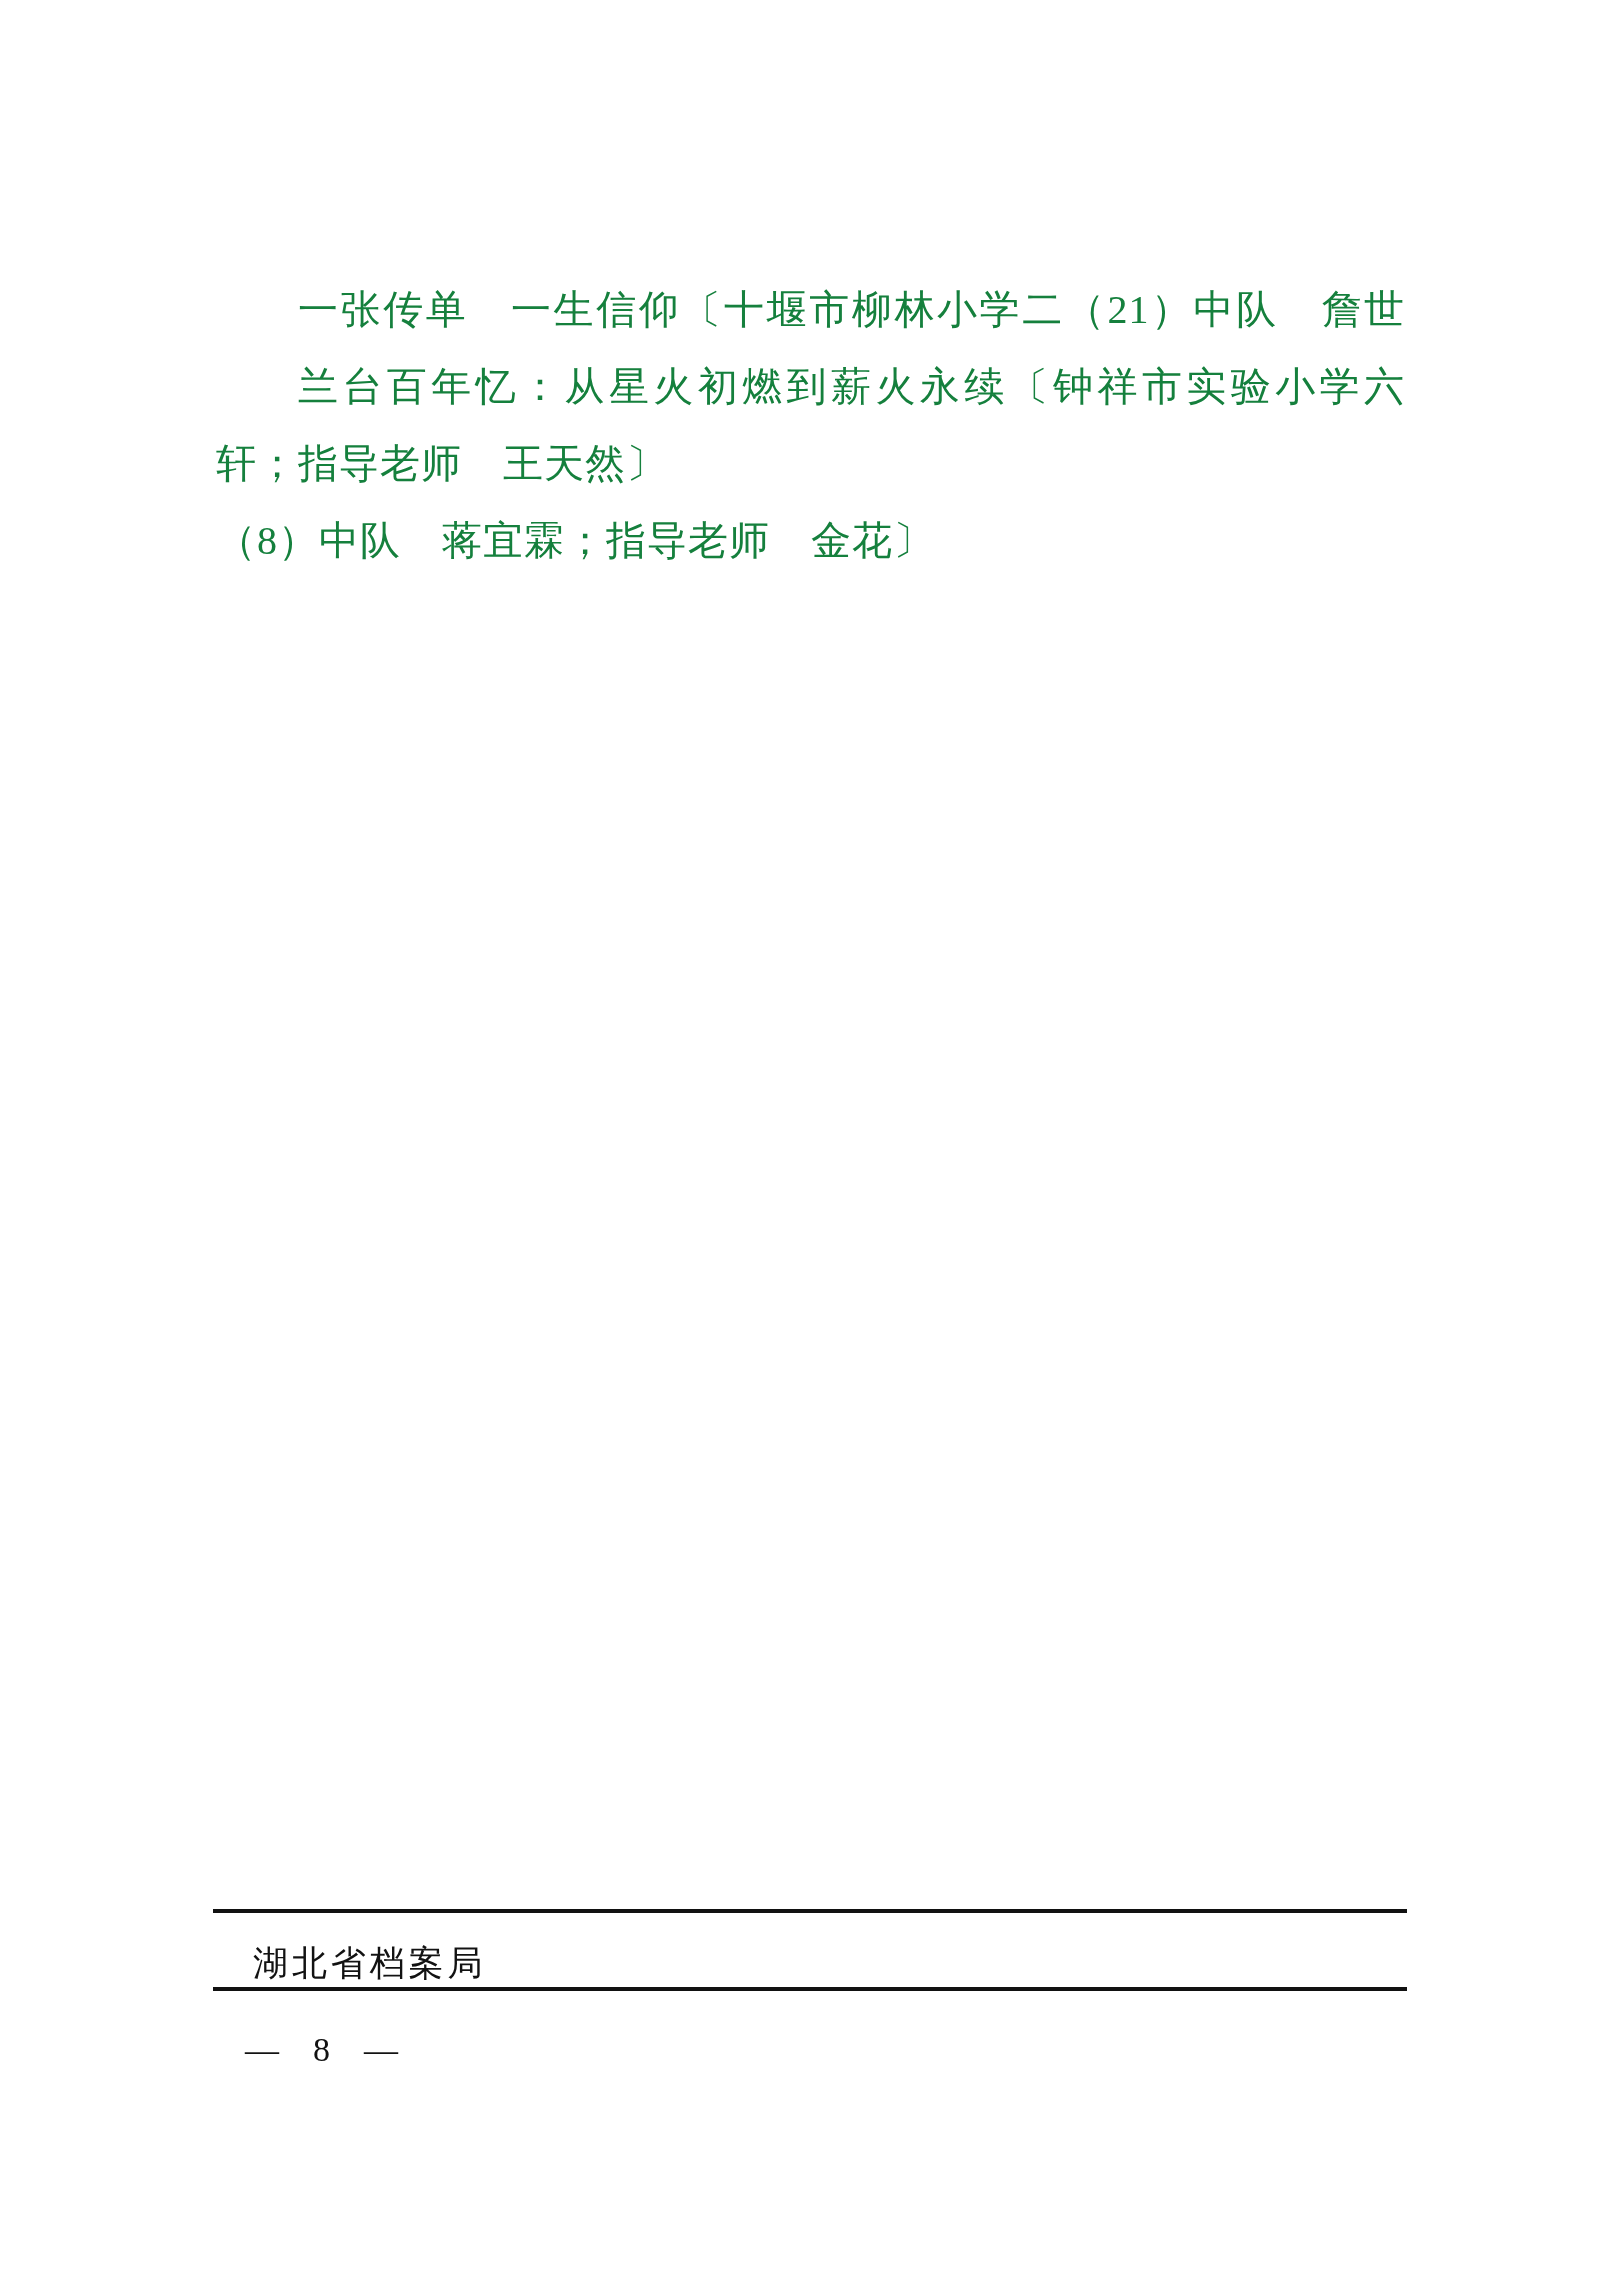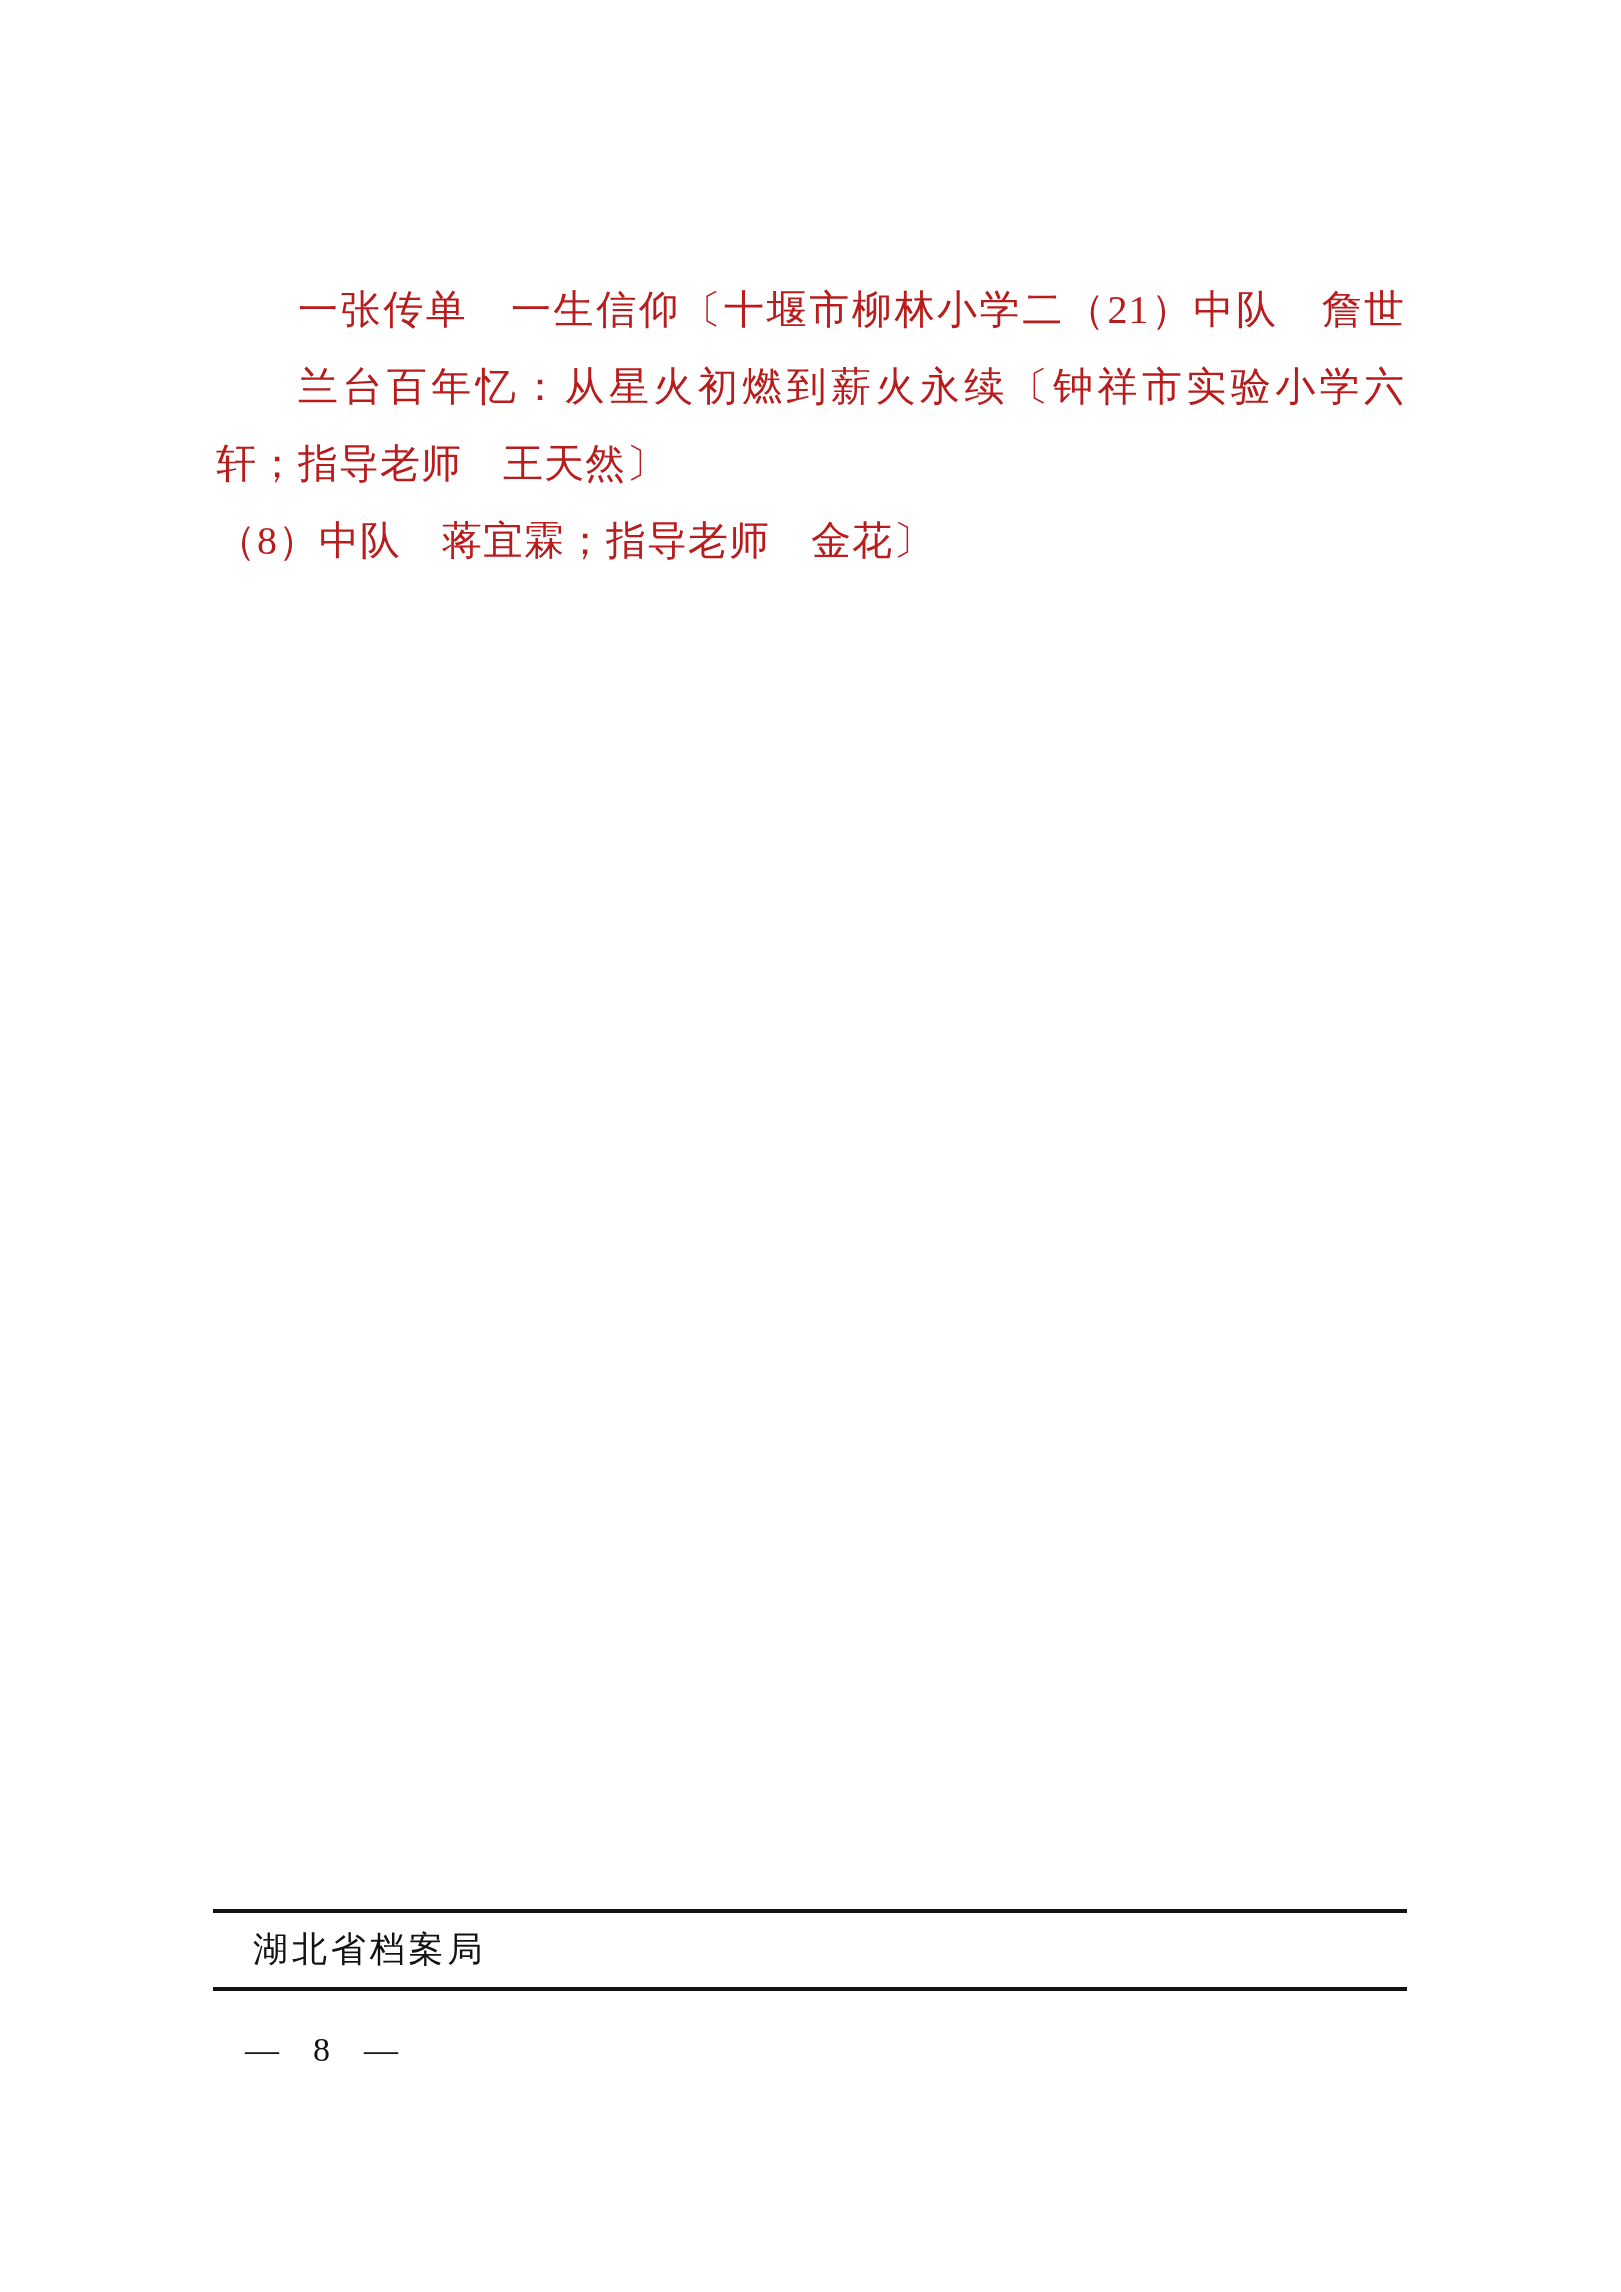--- a/index.html
+++ b/index.html
@@ -19,21 +19,21 @@
   }
   
   .body-text {
     position: absolute;
     left: 216px;
     top: 271px;
     width: 1189px;
     font-size: 40px;
     line-height: 77px;
     letter-spacing: 1px;
-    color: #b91c1c;
+    color: #15803d;
   }
   .body-line {
     white-space: nowrap;
   }
   .body-line.full {
     white-space: normal;
     text-align: justify;
     text-align-last: justify;
     padding-left: 82px;   
   }
@@ -45,21 +45,21 @@
     width: 1194px;
   }
   .rule {
     width: 100%;
     height: 3.9px;
     background: #111111;
   }
   .colophon-row {
     height: 74px;
     display: flex;
-    align-items: center;
+    align-items: flex-end;
     justify-content: space-between;
     padding: 0 39px 0 40px;
     box-sizing: border-box;
     font-size: 35px;
     color: #121212;
   }
   .issuer {
     letter-spacing: 3.9px;
     white-space: nowrap;
   }

